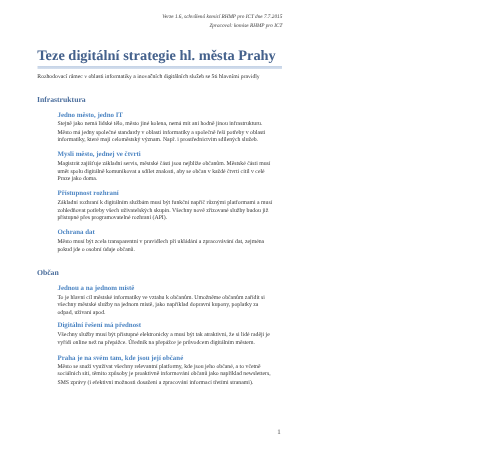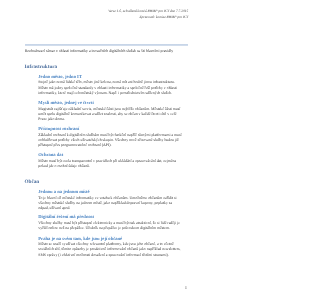--- a/index.html
+++ b/index.html
@@ -41,20 +41,21 @@
 </style>
 </head>
 <body>
 
 <div class="page">
   <div class="doc-header">
     <div>Verze 1.6, schválená komisí RHMP pro ICT dne 7.7.2015</div>
     <div>Zpracoval: komise RHMP pro ICT</div>
   </div>
 
+  <h1 class="title">Teze digitální strategie hl. města Prahy</h1>
   <div class="title-rule"></div>
   <div class="subtitle">Rozhodovací rámec v oblasti informatiky a inovačních digitálních služeb se 5ti hlavními pravidly</div>
 
   <div id="body-root">
       <div class="sec-title" style="top: 65.2px;">Infrastruktura</div>
       <div class="sub-title" style="top: 74.7px;">Jedno město, jedno IT</div>
       <div class="bline" style="top: 80.4px;">Stejně jako nemá lidské tělo, město jiné kolena, nemá mít ani hodně jinou infrastrukturu.</div>
       <div class="bline" style="top: 85.55px;">Město má jedny společné standardy v oblasti informatiky a společně řeší potřeby v oblasti</div>
       <div class="bline" style="top: 90.7px;">informatiky, které mají celoměstský význam. Např. i prostřednictvím sdílených služeb.</div>
       <div class="sub-title" style="top: 101.4px;">Mysli město, jednej ve čtvrti</div>

